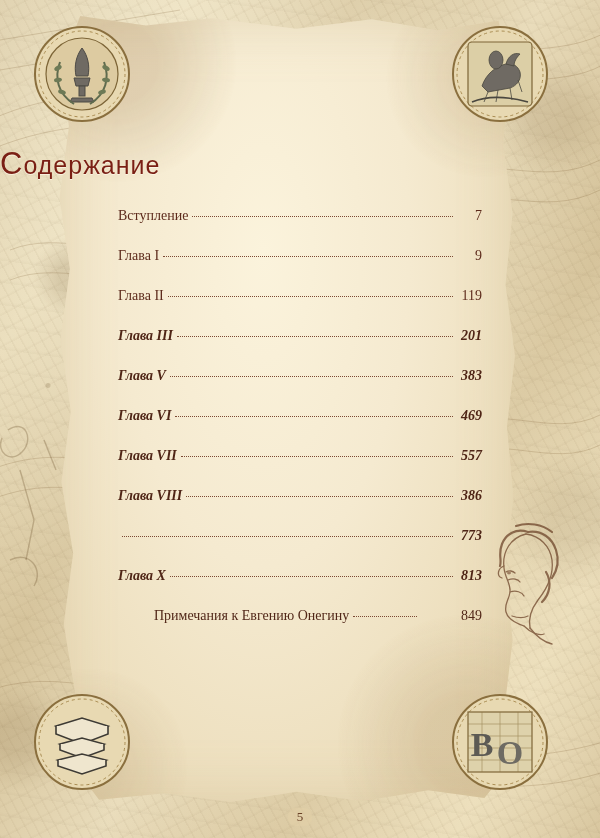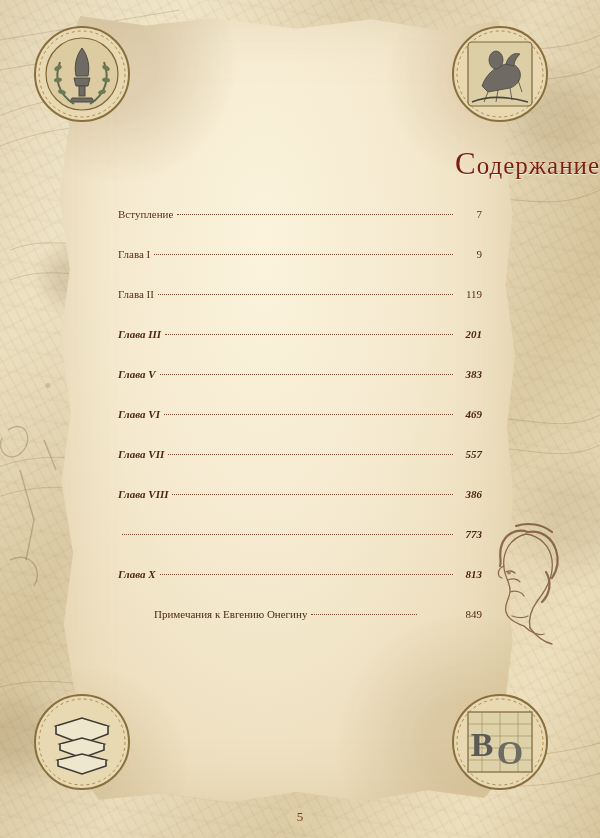--- a/index.html
+++ b/index.html
@@ -86,22 +86,22 @@
   .medallion.tr { left: 448px; top: 22px; }
   .medallion.bl { left: 30px;  top: 690px; }
   .medallion.br { left: 448px; top: 690px; }
 
   
   .title {
     position: absolute;
     left: 0;
     right: 0;
     top: 146px;
-    text-align: right;
-    font-family: Liberation Serif, serif;
+    text-align: left;
+    font-family: Liberation Sans, sans-serif;
     font-size: 25px;
     letter-spacing: 1px;
     color: #7a1f14;
     text-shadow: 0 1px 0 rgba(255,250,235,0.7);
   }
   .title .drop {
     font-size: 31px;
   }
 
   
@@ -109,21 +109,21 @@
     position: absolute;
     left: 118px;
     top: 208px;
     width: 364px;
   }
   .toc-row {
     display: flex;
     align-items: baseline;
     height: 40px;
     color: #5d2b1c;
-    font-size: 11px;
+    font-size: 14px;
   }
   .toc-row .label {
     white-space: nowrap;
   }
   .toc-row .leader {
     flex: 1 1 auto;
     margin: 0 3px 0 4px;
     position: relative;
     top: -3px;
     border-bottom: 1.5px dotted #7b4a33;

